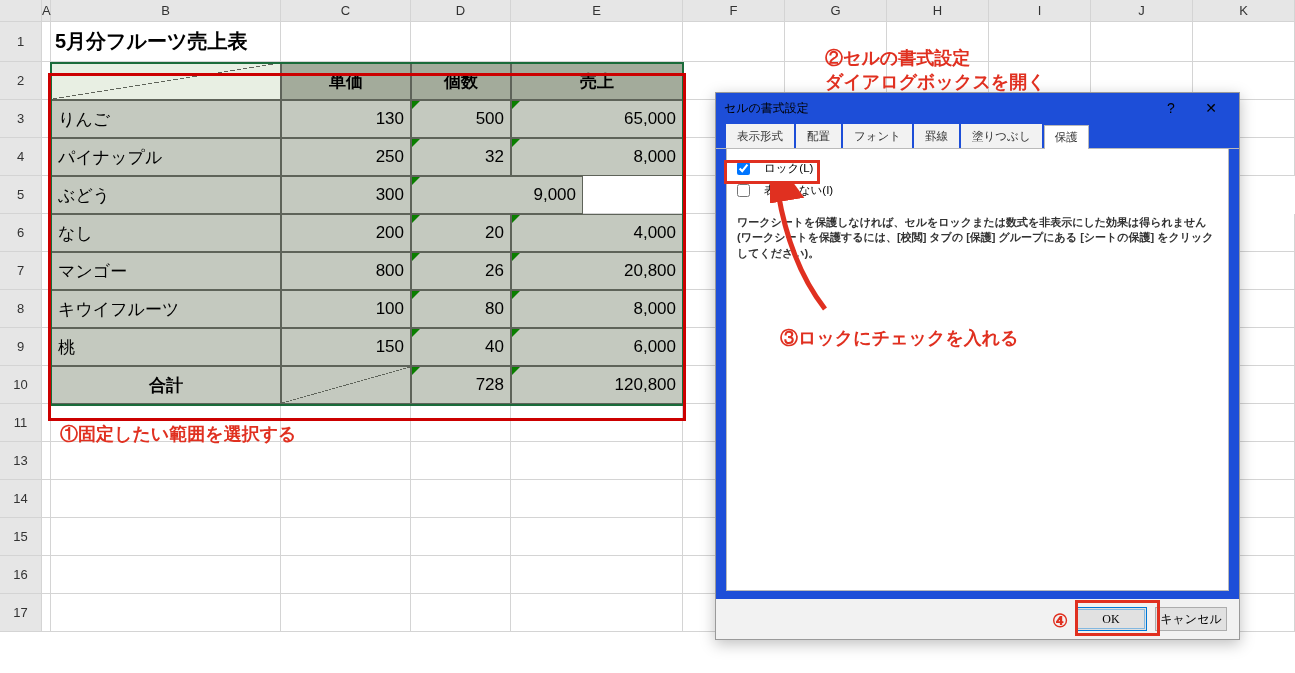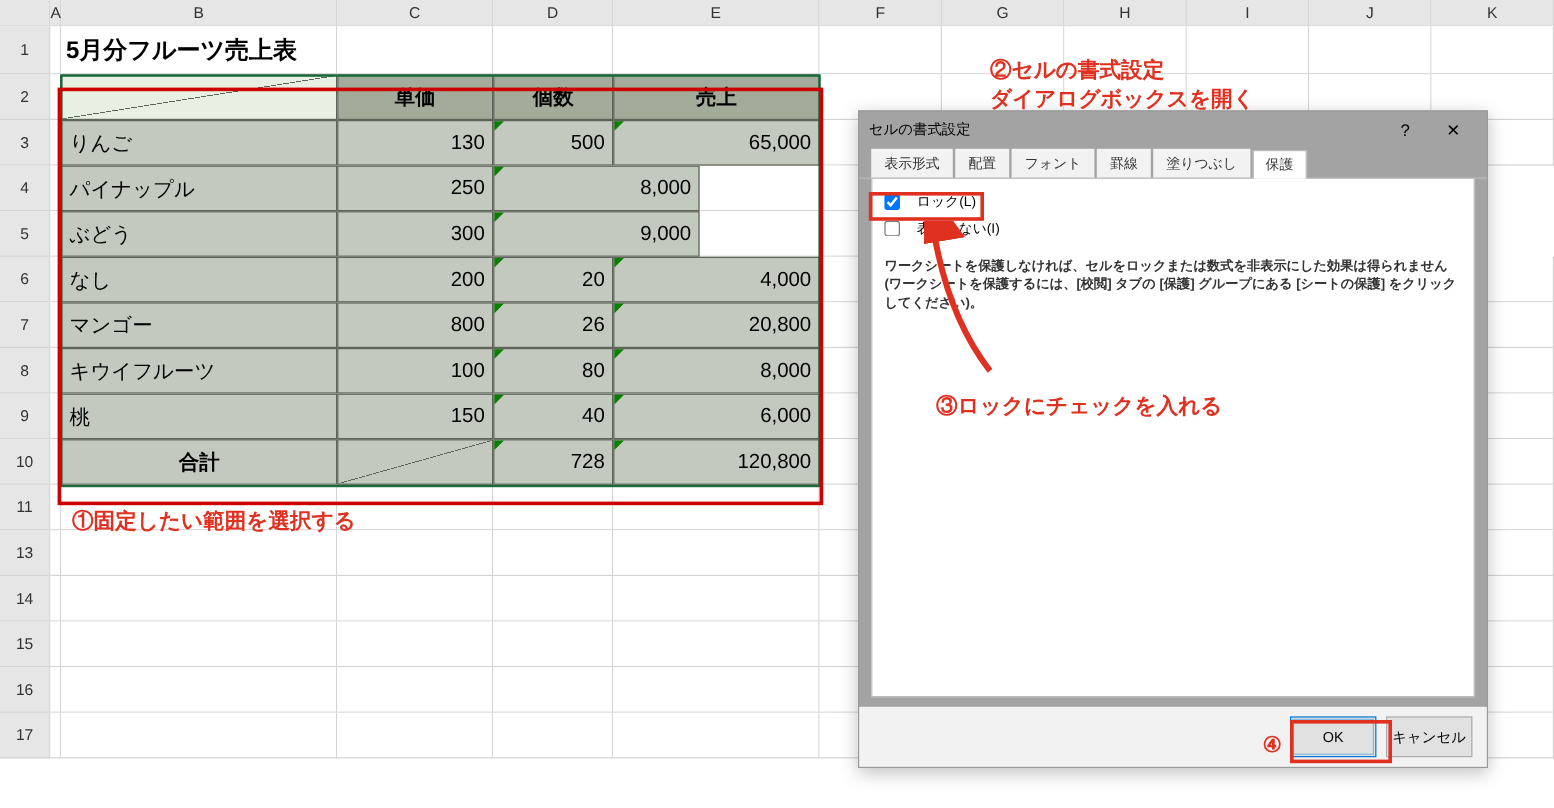--- a/index.html
+++ b/index.html
@@ -161,21 +161,21 @@
     pointer-events: none;
   }
 
   
   .dialog {
     position: absolute;
     left: 715px;
     top: 92px;
     width: 525px;
     height: 548px;
-    background: #a3a3a3;
+    background: #1d4ed8;
     border: 1px solid #9a9a9a;
     box-shadow: 0 4px 14px rgba(0,0,0,0.25);
     display: flex;
     flex-direction: column;
   }
   .dlg-titlebar {
     height: 30px;
     display: flex;
     align-items: center;
     padding: 0 8px;
@@ -230,25 +230,25 @@
 
   .dlg-footer {
     display: flex;
     justify-content: flex-end;
     gap: 8px;
     padding: 8px 12px;
     background: #f2f2f2;
   }
   .btn {
     min-width: 72px;
-    height: 34px;
+    height: 24px;
     background: #e1e1e1;
     border: 1px solid #adadad;
     font-size: 12px;
-    display: flex; align-items: center; justify-content: center;
+    display: flex; align-items: center; justify-content: center; font-family: Liberation Serif, serif;
   }
   .btn.primary {
     border: 1px solid #0078d7;
     outline: 1px solid #83b8e0;
     outline-offset: -3px;
   }
 
 </style>
 </head>
 <body>
@@ -315,20 +315,21 @@
         <div class="cell wI"></div>
         <div class="cell wJ"></div>
         <div class="cell wK"></div>
     </div>
 
     <div class="row r-reg">
       <div class="row-h">4</div>
       <div class="cell wA"></div>
       <div class="cell wB tbl-cell tbl-name">パイナップル</div>
       <div class="cell wC tbl-cell tbl-num">250</div>
+      <div class="cell wD tbl-cell tbl-num flag">32</div>
       <div class="cell wE tbl-cell tbl-num flag">8,000</div>
       <div class="cell wF"></div>
         <div class="cell wG"></div>
         <div class="cell wH"></div>
         <div class="cell wI"></div>
         <div class="cell wJ"></div>
         <div class="cell wK"></div>
     </div>
 
     <div class="row r-reg">

